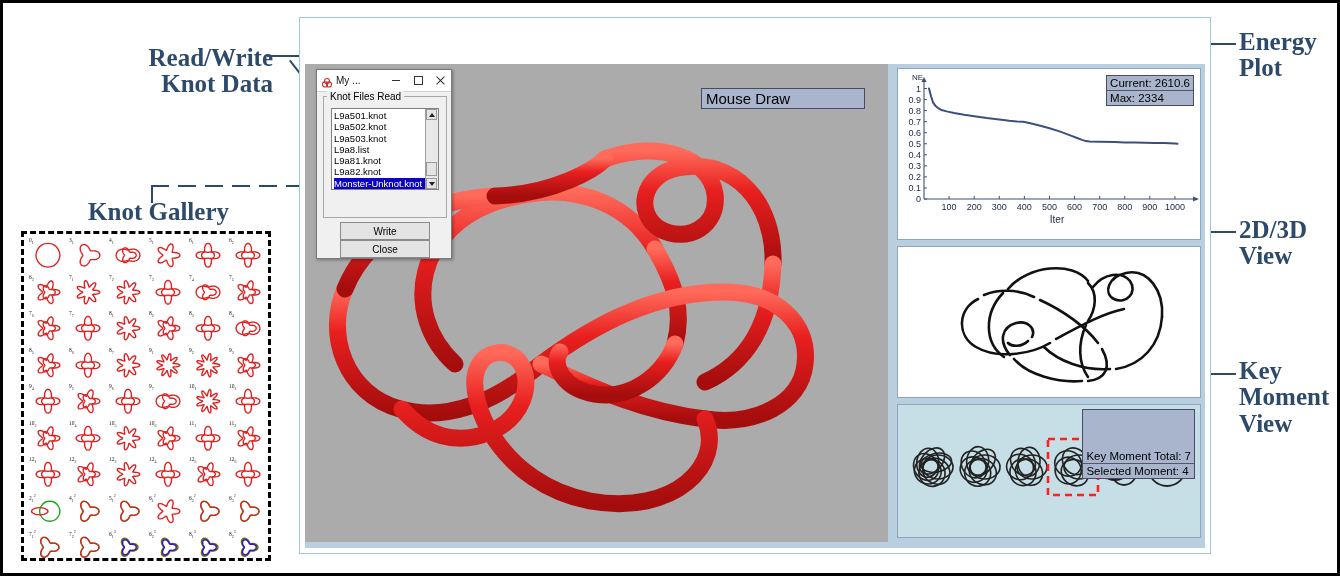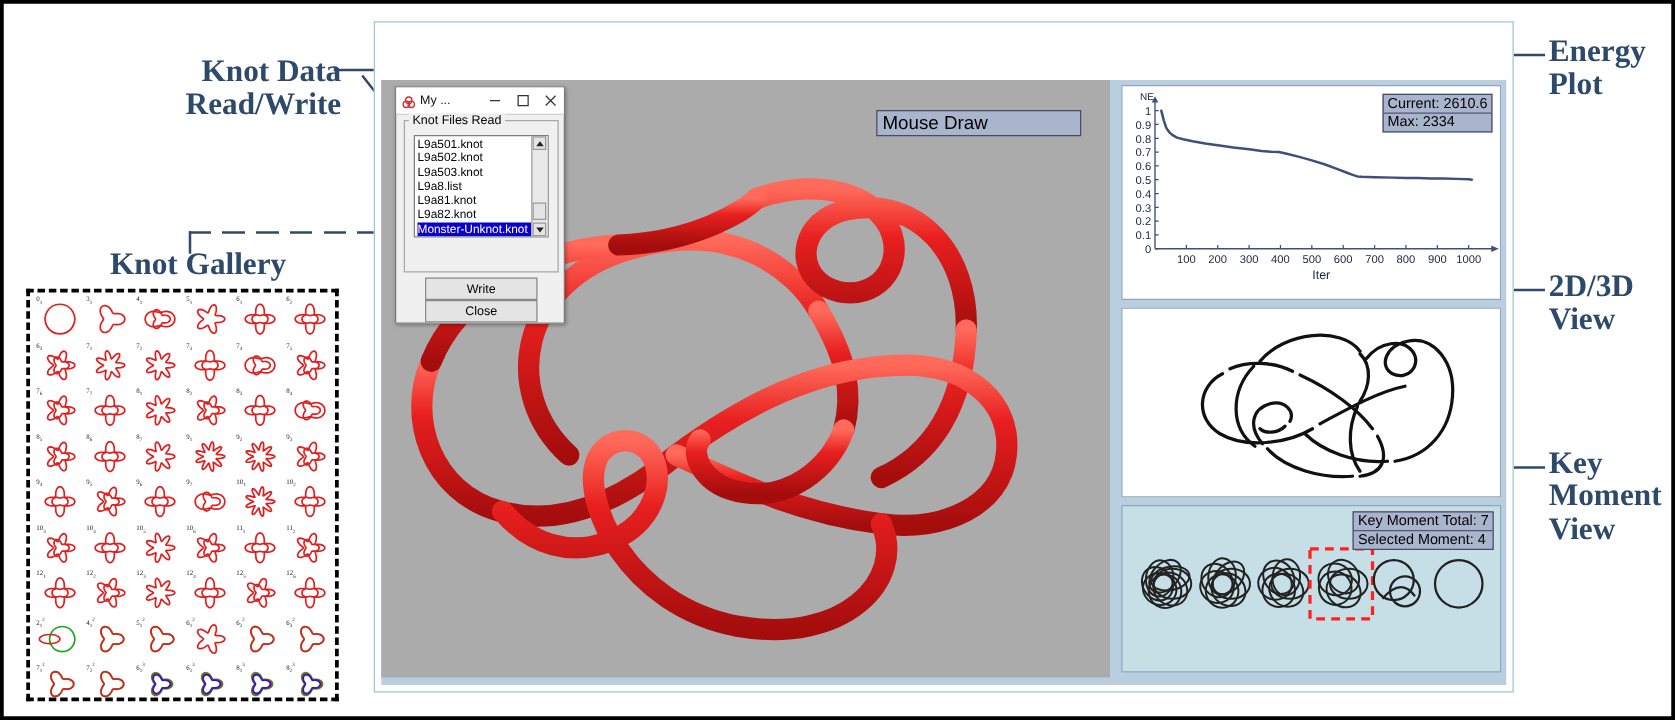--- a/index.html
+++ b/index.html
@@ -48,21 +48,21 @@
   #energypanel{position:absolute;left:4px;top:4px;width:304px;height:172px;background:#fff;border:1px solid #8fa6bd;box-sizing:border-box;overflow:hidden;}
   #viewpanel{position:absolute;left:4px;top:182px;width:304px;height:152px;background:#fff;border:1px solid #8fa6bd;box-sizing:border-box;overflow:hidden;}
   #keypanel{position:absolute;left:4px;top:340px;width:304px;height:134px;background:#c6dee6;border:1px solid #8fa6bd;box-sizing:border-box;overflow:hidden;}
 
   #energybadge{position:absolute;right:6px;top:6px;background:#a9b5cd;border:1px solid #4a4a66;font-size:11.5px;color:#000;z-index:4;}
   #energybadge div{padding:0 3px;line-height:14px;white-space:nowrap;}
   #energybadge .top{border-bottom:1px solid #55556e;}
 
   #keybadge{position:absolute;right:5px;top:4px;background:#a9b5cd;border:1px solid #4a4a66;font-size:11.5px;color:#000;z-index:4;}
   #keybadge div{padding:0 3px;line-height:14px;white-space:nowrap;}
-  #keybadge .top{border-bottom:1px solid #55556e;}
+  #keybadge .top{border-bottom:1px solid #55556e;margin-top:39px;}
 
   
   #dlg{position:absolute;left:313px;top:66px;width:136px;height:190px;background:#f0f0f0;border:1px solid #7a7a7a;box-sizing:border-box;z-index:20;box-shadow:1px 1px 3px rgba(0,0,0,.35);}
   #dlgtitle{height:21px;background:#fff;display:flex;align-items:center;border-bottom:1px solid #d0d0d0;}
   #dlgicon{width:12px;height:12px;margin-left:4px;}
   #dlgname{font-size:10px;margin-left:3px;color:#111;text-align:center;}
   #dlgbtns{margin-left:auto;display:flex;}
   .dbtn{width:22px;height:20px;display:flex;align-items:center;justify-content:center;}
   .dbtn .dash{width:8px;height:1px;background:#333;}
   .dbtn .sq{width:7px;height:7px;border:1px solid #333;}
@@ -99,22 +99,22 @@
   .glab{position:absolute;left:1px;top:0px;font-size:5.5px;color:#222;font-family:"Liberation Serif",serif;z-index:3;line-height:6px;}
   .glab sub{font-size:4px;}
   .glab sup{font-size:4px;}
 </style>
 </head>
 <body>
 
 <div id="page">
 
   <div class="anno left" style="left:120px;top:42px;width:150px;">
+    <div>Read/Write</div>
     <div>Knot Data</div>
-    <div>Read/Write</div>
   </div>
 
   <div class="leader" style="left:264px;top:52px;width:36px;height:2px;"></div>
   <div class="leader" style="left:286px;top:58px;width:2px;height:30px;transform:rotate(-38deg);transform-origin:top left;"></div>
 
   <div class="anno left" style="left:78px;top:196px;width:148px;">
     <div>Knot Gallery</div>
   </div>
 
   <div style="position:absolute;left:148px;top:182px;width:165px;height:2px;

